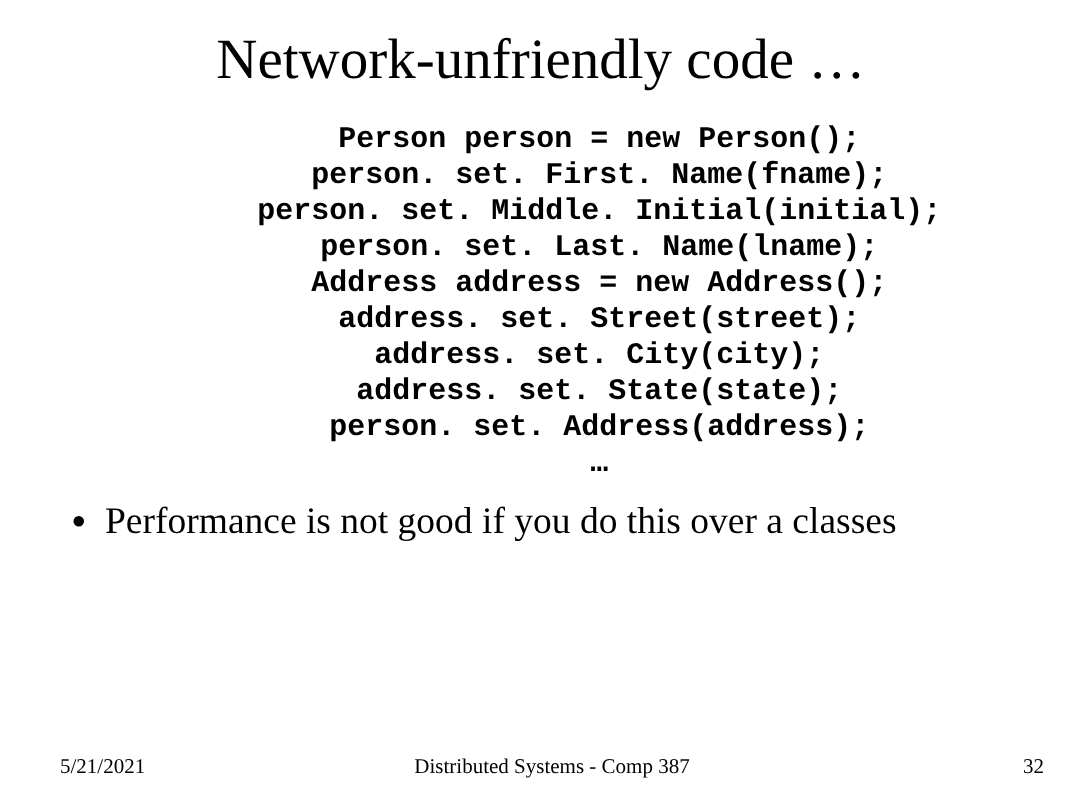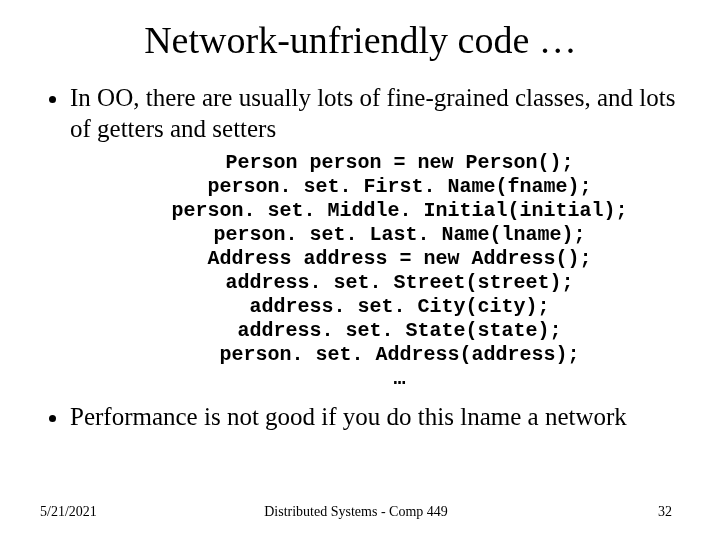--- a/index.html
+++ b/index.html
@@ -43,21 +43,21 @@
     font-weight: bold;
     white-space: pre;
     line-height: 1.2;
     margin: 4px 0 10px 78px;
     text-align: center;
   }
   .footer {
     position: absolute;
     bottom: 20px;
     left: 40px;
-    right: 48px;
+    right: 24px;
     font-size: 14px;
     display: flex;
     justify-content: space-between;
     align-items: baseline;
   }
   .footer .center {
     position: absolute;
     left: 0;
     right: 0;
     text-align: center;
@@ -65,37 +65,34 @@
   .footer .right {
     margin-left: auto;
   }
 </style>
 </head>
 <body>
 
 <div class="slide">
   <h1 class="title">Network-unfriendly code …</h1>
 
-  <ul class="top">
-    <li>In OO, there are usually lots of fine-grained classes, and lots of getters and setters</li>
-  </ul>
 
   <div class="code">Person person = new Person();
 person. set. First. Name(fname);
 person. set. Middle. Initial(initial);
 person. set. Last. Name(lname);
 Address address = new Address();
 address. set. Street(street);
 address. set. City(city);
 address. set. State(state);
 person. set. Address(address);
 …</div>
 
   <ul class="top">
-    <li>Performance is not good if you do this lname a network</li>
+    <li>Performance is not good if you do this over a classes</li>
   </ul>
 
   <div class="footer">
     <span>5/21/2021</span>
-    <span class="center">Distributed Systems - Comp 449</span>
+    <span class="center">Distributed Systems - Comp 387</span>
     <span class="right">32</span>
   </div>
 </div>
 
 </body></html>

